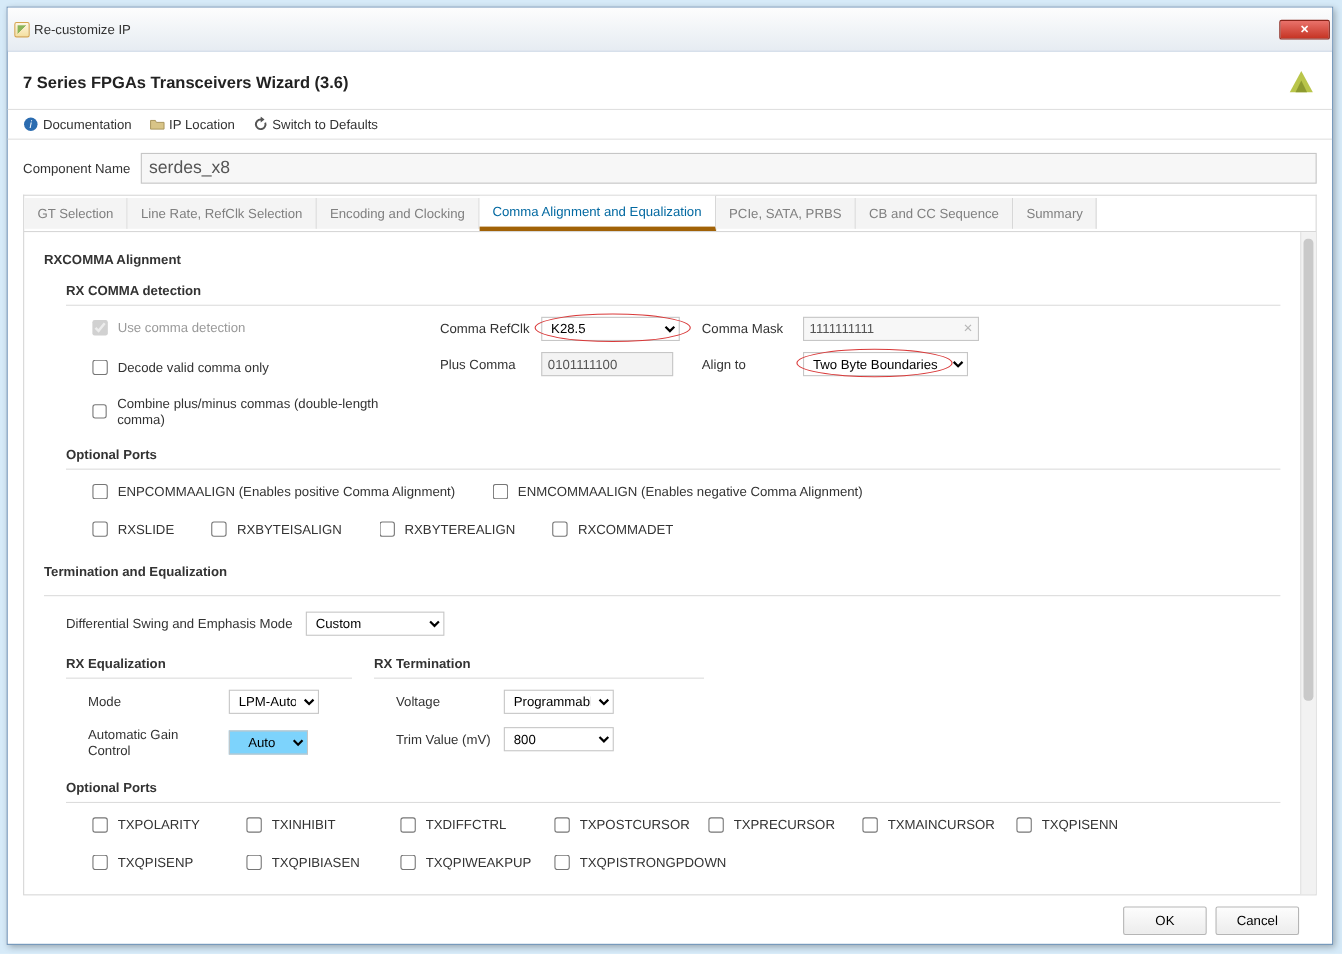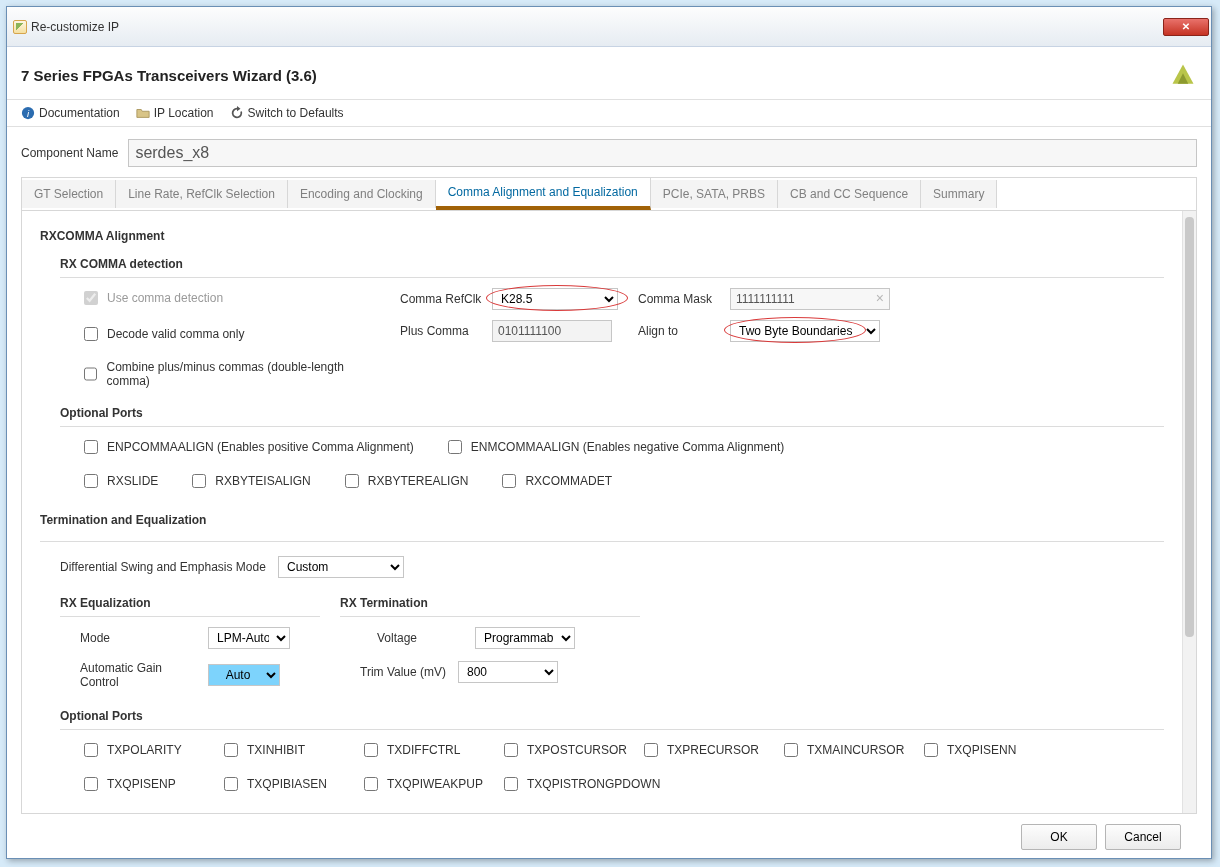--- a/index.html
+++ b/index.html
@@ -213,21 +213,21 @@
                   <label style="width:120px;">Automatic Gain Control</label>
                 <select style="width:72px;background:#7dd3fc;text-align:center;"><option>Auto</option></select>
                 </div>
             </div>
           </div>
           <div style="width:300px;">
             <div class="group-title">RX Termination</div>
             <div class="hr"></div>
             <div class="col" style="padding-left:20px; gap:12px;">
               <div class="kv wide">
-                  <label style="width:90px;margin-left:17px;">Voltage</label>
+                  <label style="width:90px;">Voltage</label>
                 <select style="width:100px;"><option>Programmable</option></select>
                 </div>
               <div class="kv wide">
                   <label style="width:90px;">Trim Value (mV)</label>
                 <select style="width:100px;"><option>800</option></select>
                 </div>
             </div>
           </div>
         </div>
 

